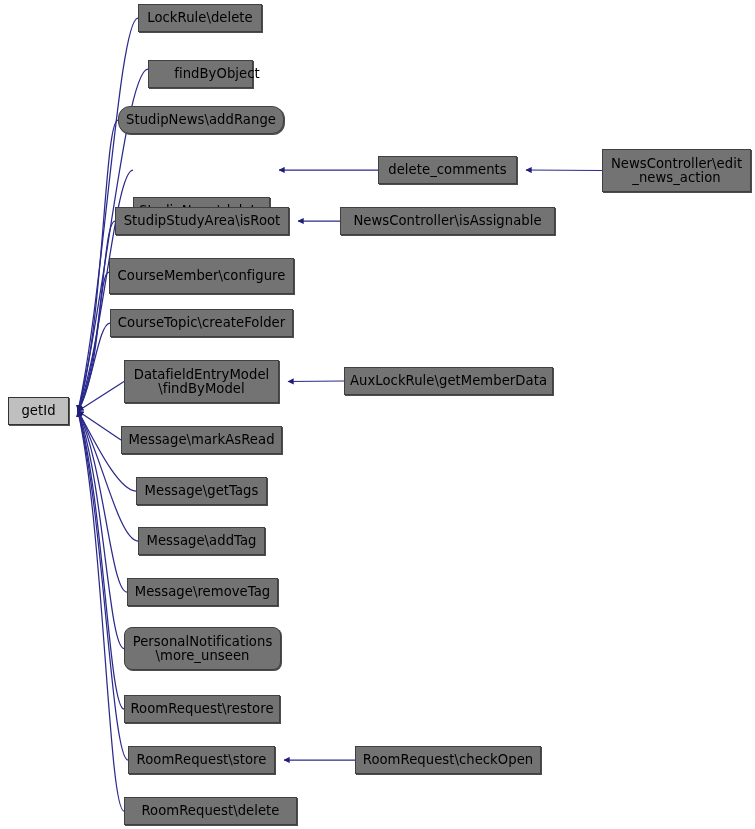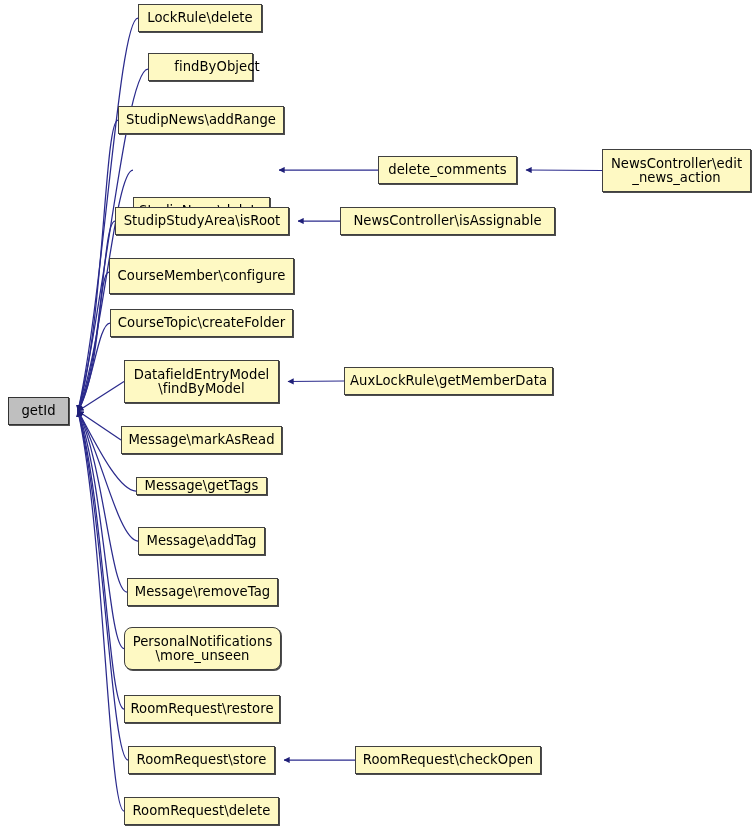--- a/index.html
+++ b/index.html
@@ -28,21 +28,21 @@
     position: absolute;
     left: 0;
     top: 0;
     width: 755px;
     height: 829px;
   }
   .node {
     position: absolute;
     box-sizing: border-box;
     border: 1px solid #404040;
-    background: #fef9c3;
+    background: #737373;
     color: #000000;
     display: flex;
     align-items: center;
     justify-content: center;
     text-align: center;
     font-size: 13.2px;
     line-height: 14px;
     letter-spacing: 0.05px;
     white-space: pre-line;
     box-shadow: 1px 1px 0 0 #4d4d4d;
@@ -85,37 +85,37 @@
       <path d="M 124 811 C 108.6 811, 104 531, 78 411" fill="none" stroke="#2a2a8c" stroke-width="1.25" marker-end="url(#ah)"></path>
       <path d="M 378 170 L 279 170" fill="none" stroke="#2a2a8c" stroke-width="1.25" marker-end="url(#ah)"></path>
       <path d="M 340 221 L 298 221" fill="none" stroke="#2a2a8c" stroke-width="1.25" marker-end="url(#ah)"></path>
       <path d="M 344 381 L 288 381.5" fill="none" stroke="#2a2a8c" stroke-width="1.25" marker-end="url(#ah)"></path>
       <path d="M 355 760 L 284 760" fill="none" stroke="#2a2a8c" stroke-width="1.25" marker-end="url(#ah)"></path>
       <path d="M 602 170.5 L 526 170" fill="none" stroke="#2a2a8c" stroke-width="1.25" marker-end="url(#ah)"></path>
     </svg>
   <div id="node-layer">
       <div class="node current" style="left: 8px; top: 397px; width: 61px; height: 28px; box-shadow: rgb(85, 85, 85) 1px 1px 0px 0px;"><span class="node-label">getId</span></div>
       <div class="node" style="left: 138px; top: 4px; width: 124px; height: 28px;"><span class="node-label">LockRule\delete</span></div>
-      <div class="node" style="left: 148px; top: 53px; width: 105px; height: 28px; padding-left: 33px;"><span class="node-label">findByObject</span></div>
-      <div class="node" style="left: 118px; top: 106px; width: 166px; height: 28px;"><span class="node-label">StudipNews\addRange</span></div>
+      <div class="node" style="left: 148px; top: 60px; width: 105px; height: 28px; padding-left: 33px;"><span class="node-label">findByObject</span></div>
+      <div class="node" style="left: 118px; top: 106px; width: 166px; height: 28px; border-radius: 12px;"><span class="node-label">StudipNews\addRange</span></div>
       <div class="node" style="left: 133px; top: 156px; width: 137px; height: 28px; margin-top: 41px;"><span class="node-label">StudipNews\delete</span></div>
       <div class="node" style="left: 115px; top: 207px; width: 174px; height: 28px;"><span class="node-label">StudipStudyArea\isRoot</span></div>
       <div class="node" style="left: 109px; top: 258px; width: 185px; height: 36px;"><span class="node-label">CourseMember\configure</span></div>
       <div class="node" style="left: 110px; top: 309px; width: 183px; height: 28px;"><span class="node-label">CourseTopic\createFolder</span></div>
       <div class="node" style="left: 124px; top: 360px; width: 155px; height: 43px;"><span class="node-label">DatafieldEntryModel
 \findByModel</span></div>
       <div class="node" style="left: 121px; top: 426px; width: 161px; height: 28px;"><span class="node-label">Message\markAsRead</span></div>
-      <div class="node" style="left: 136px; top: 477px; width: 131px; height: 18px;"><span class="node-label">Message\getTags</span></div>
+      <div class="node" style="left: 136px; top: 477px; width: 131px; height: 28px;"><span class="node-label">Message\getTags</span></div>
       <div class="node" style="left: 138px; top: 527px; width: 127px; height: 28px;"><span class="node-label">Message\addTag</span></div>
       <div class="node" style="left: 127px; top: 578px; width: 151px; height: 28px;"><span class="node-label">Message\removeTag</span></div>
       <div class="node" style="left: 124px; top: 627px; width: 157px; height: 43px; border-radius: 8px;"><span class="node-label">PersonalNotifications
 \more_unseen</span></div>
       <div class="node" style="left: 124px; top: 695px; width: 156px; height: 28px;"><span class="node-label">RoomRequest\restore</span></div>
       <div class="node" style="left: 128px; top: 746px; width: 147px; height: 28px;"><span class="node-label">RoomRequest\store</span></div>
-      <div class="node" style="left: 124px; top: 797px; width: 155px; height: 28px;"><span class="node-label">RoomRequest\delete</span></div>
+      <div class="node" style="left: 124px; top: 797px; width: 173px; height: 28px;"><span class="node-label">RoomRequest\delete</span></div>
       <div class="node" style="left: 378px; top: 156px; width: 139px; height: 28px;"><span class="node-label">delete_comments</span></div>
       <div class="node" style="left: 340px; top: 207px; width: 215px; height: 28px;"><span class="node-label">NewsController\isAssignable</span></div>
       <div class="node" style="left: 344px; top: 367px; width: 209px; height: 28px;"><span class="node-label">AuxLockRule\getMemberData</span></div>
       <div class="node" style="left: 355px; top: 746px; width: 186px; height: 28px;"><span class="node-label">RoomRequest\checkOpen</span></div>
       <div class="node" style="left: 602px; top: 149px; width: 149px; height: 43px;"><span class="node-label">NewsController\edit
 _news_action</span></div>
     </div>
 </div>
 
 </body></html>

